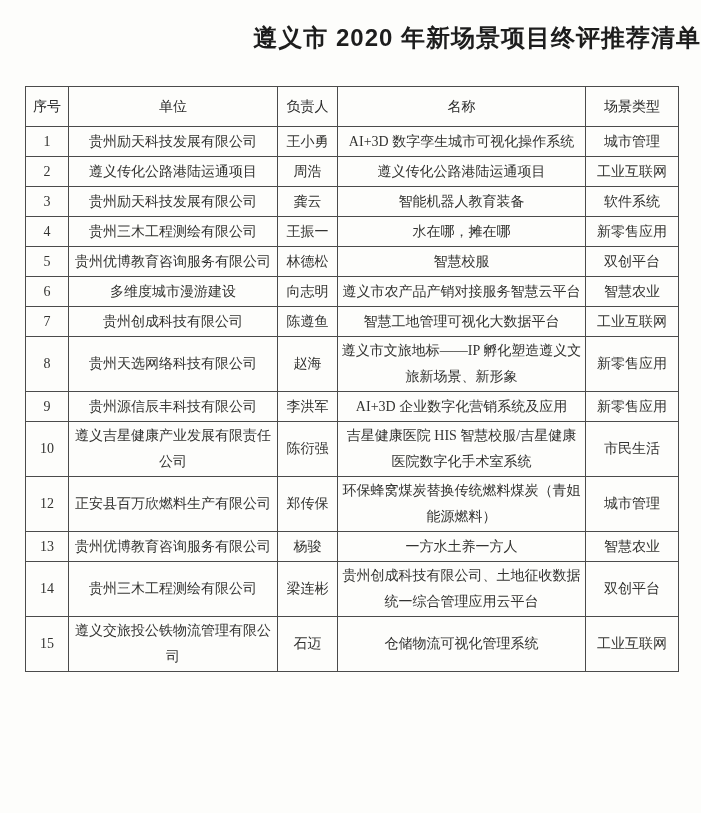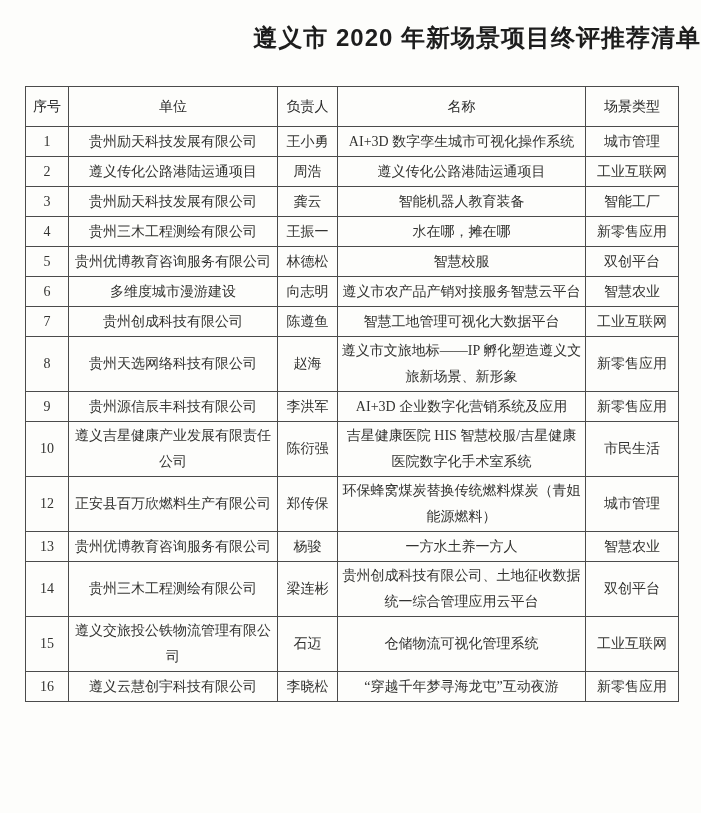--- a/index.html
+++ b/index.html
@@ -90,21 +90,21 @@
         <td>遵义传化公路港陆运通项目</td>
         <td>周浩</td>
         <td>遵义传化公路港陆运通项目</td>
         <td>工业互联网</td>
       </tr>
       <tr>
         <td>3</td>
         <td>贵州励天科技发展有限公司</td>
         <td>龚云</td>
         <td>智能机器人教育装备</td>
-        <td>智能工厂</td>
+        <td>软件系统</td>
       </tr>
       <tr>
         <td>4</td>
         <td>贵州三木工程测绘有限公司</td>
         <td>王振一</td>
         <td>水在哪，摊在哪</td>
         <td>新零售应用</td>
       </tr>
       <tr>
         <td>5</td>
@@ -169,21 +169,14 @@
         <td>贵州创成科技有限公司、土地征收数据统一综合管理应用云平台</td>
         <td>双创平台</td>
       </tr>
       <tr>
         <td>15</td>
         <td>遵义交旅投公铁物流管理有限公司</td>
         <td>石迈</td>
         <td>仓储物流可视化管理系统</td>
         <td>工业互联网</td>
       </tr>
-      <tr>
-        <td>16</td>
-        <td>遵义云慧创宇科技有限公司</td>
-        <td>李晓松</td>
-        <td>“穿越千年梦寻海龙屯”互动夜游</td>
-        <td>新零售应用</td>
-      </tr>
     </tbody>
 </table>
 
 </body></html>

